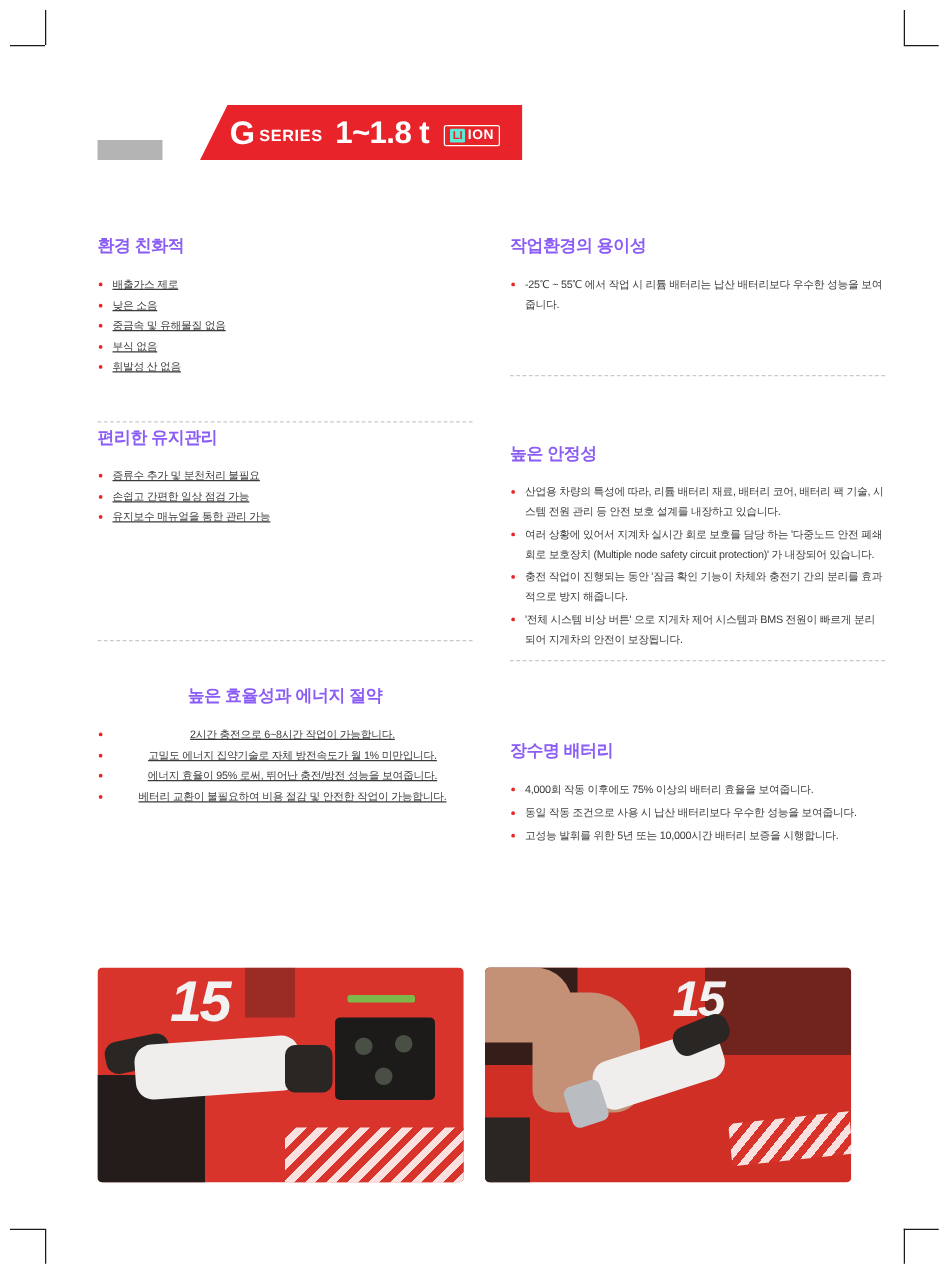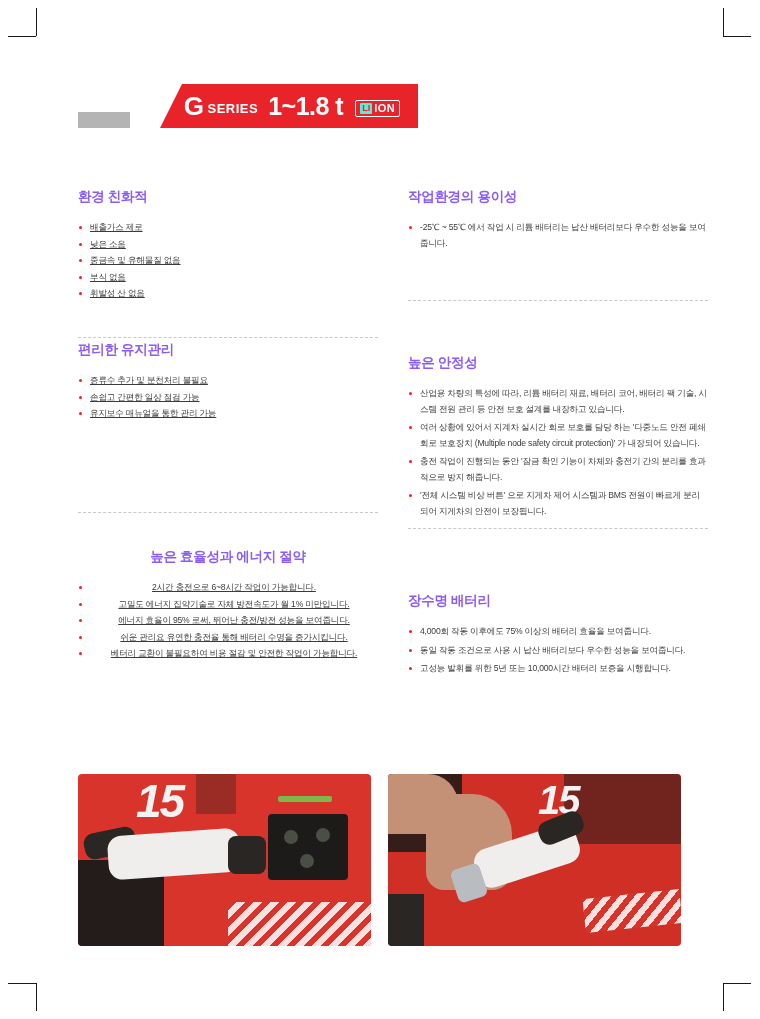--- a/index.html
+++ b/index.html
@@ -279,21 +279,20 @@
 <div class="col-left" style="top:512px;">
   <div class="divider"></div>
 </div>
 
 <div class="col-left" style="top:548px;text-align:center;">
   <h2 class="sec-title">높은 효율성과 에너지 절약</h2>
   <ul class="bullets tight">
     <li>2시간 충전으로 6~8시간 작업이 가능합니다.</li>
     <li>고밀도 에너지 집약기술로 자체 방전속도가 월 1% 미만입니다.</li>
     <li>에너지 효율이 95% 로써, 뛰어난 충전/방전 성능을 보여줍니다.</li>
-    <li>쉬운 관리요 유연한 충전율 통해 배터리 수명을 증가시킵니다.</li>
     <li>베터리 교환이 불필요하여 비용 절감 및 안전한 작업이 가능합니다.</li>
   </ul>
 </div>
 
 <div class="col-right" style="top:188px;">
   <h2 class="sec-title">작업환경의 용이성</h2>
   <ul class="bullets">
     <li>-25℃ ~ 55℃ 에서 작업 시 리튬 배터리는 납산 배터리보다 우수한 성능을 보여줍니다.</li>
   </ul>
 </div>

